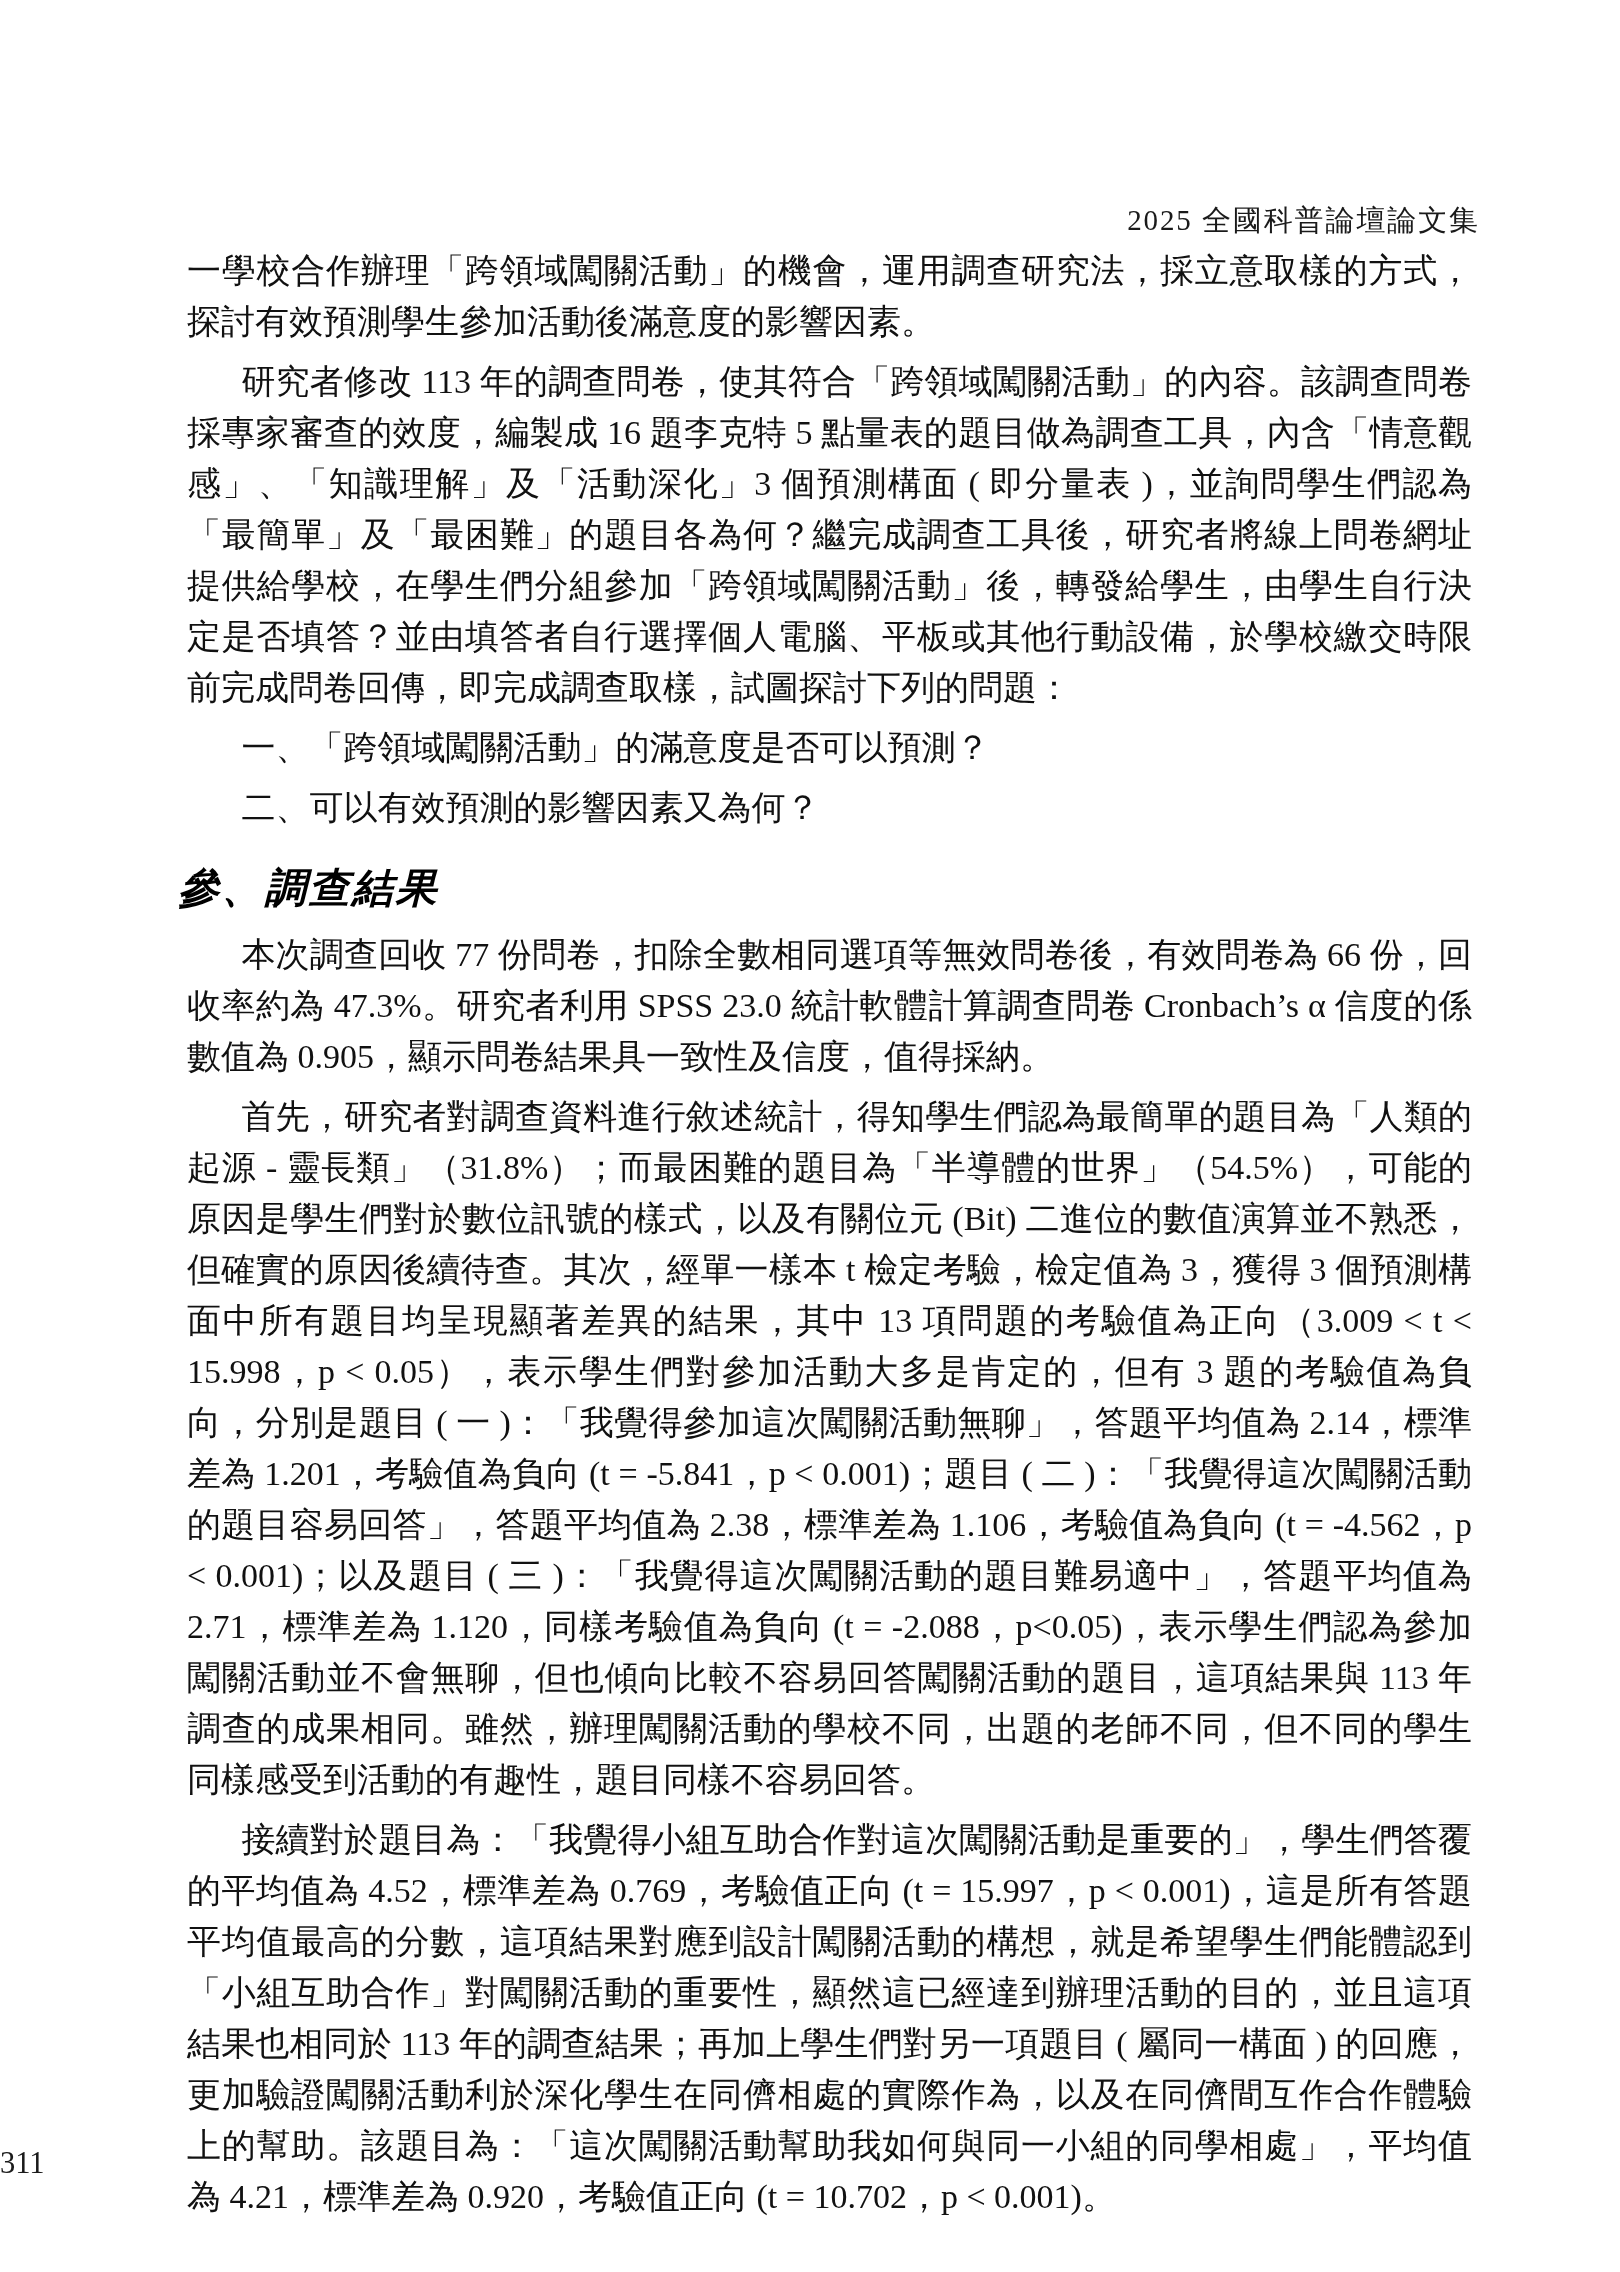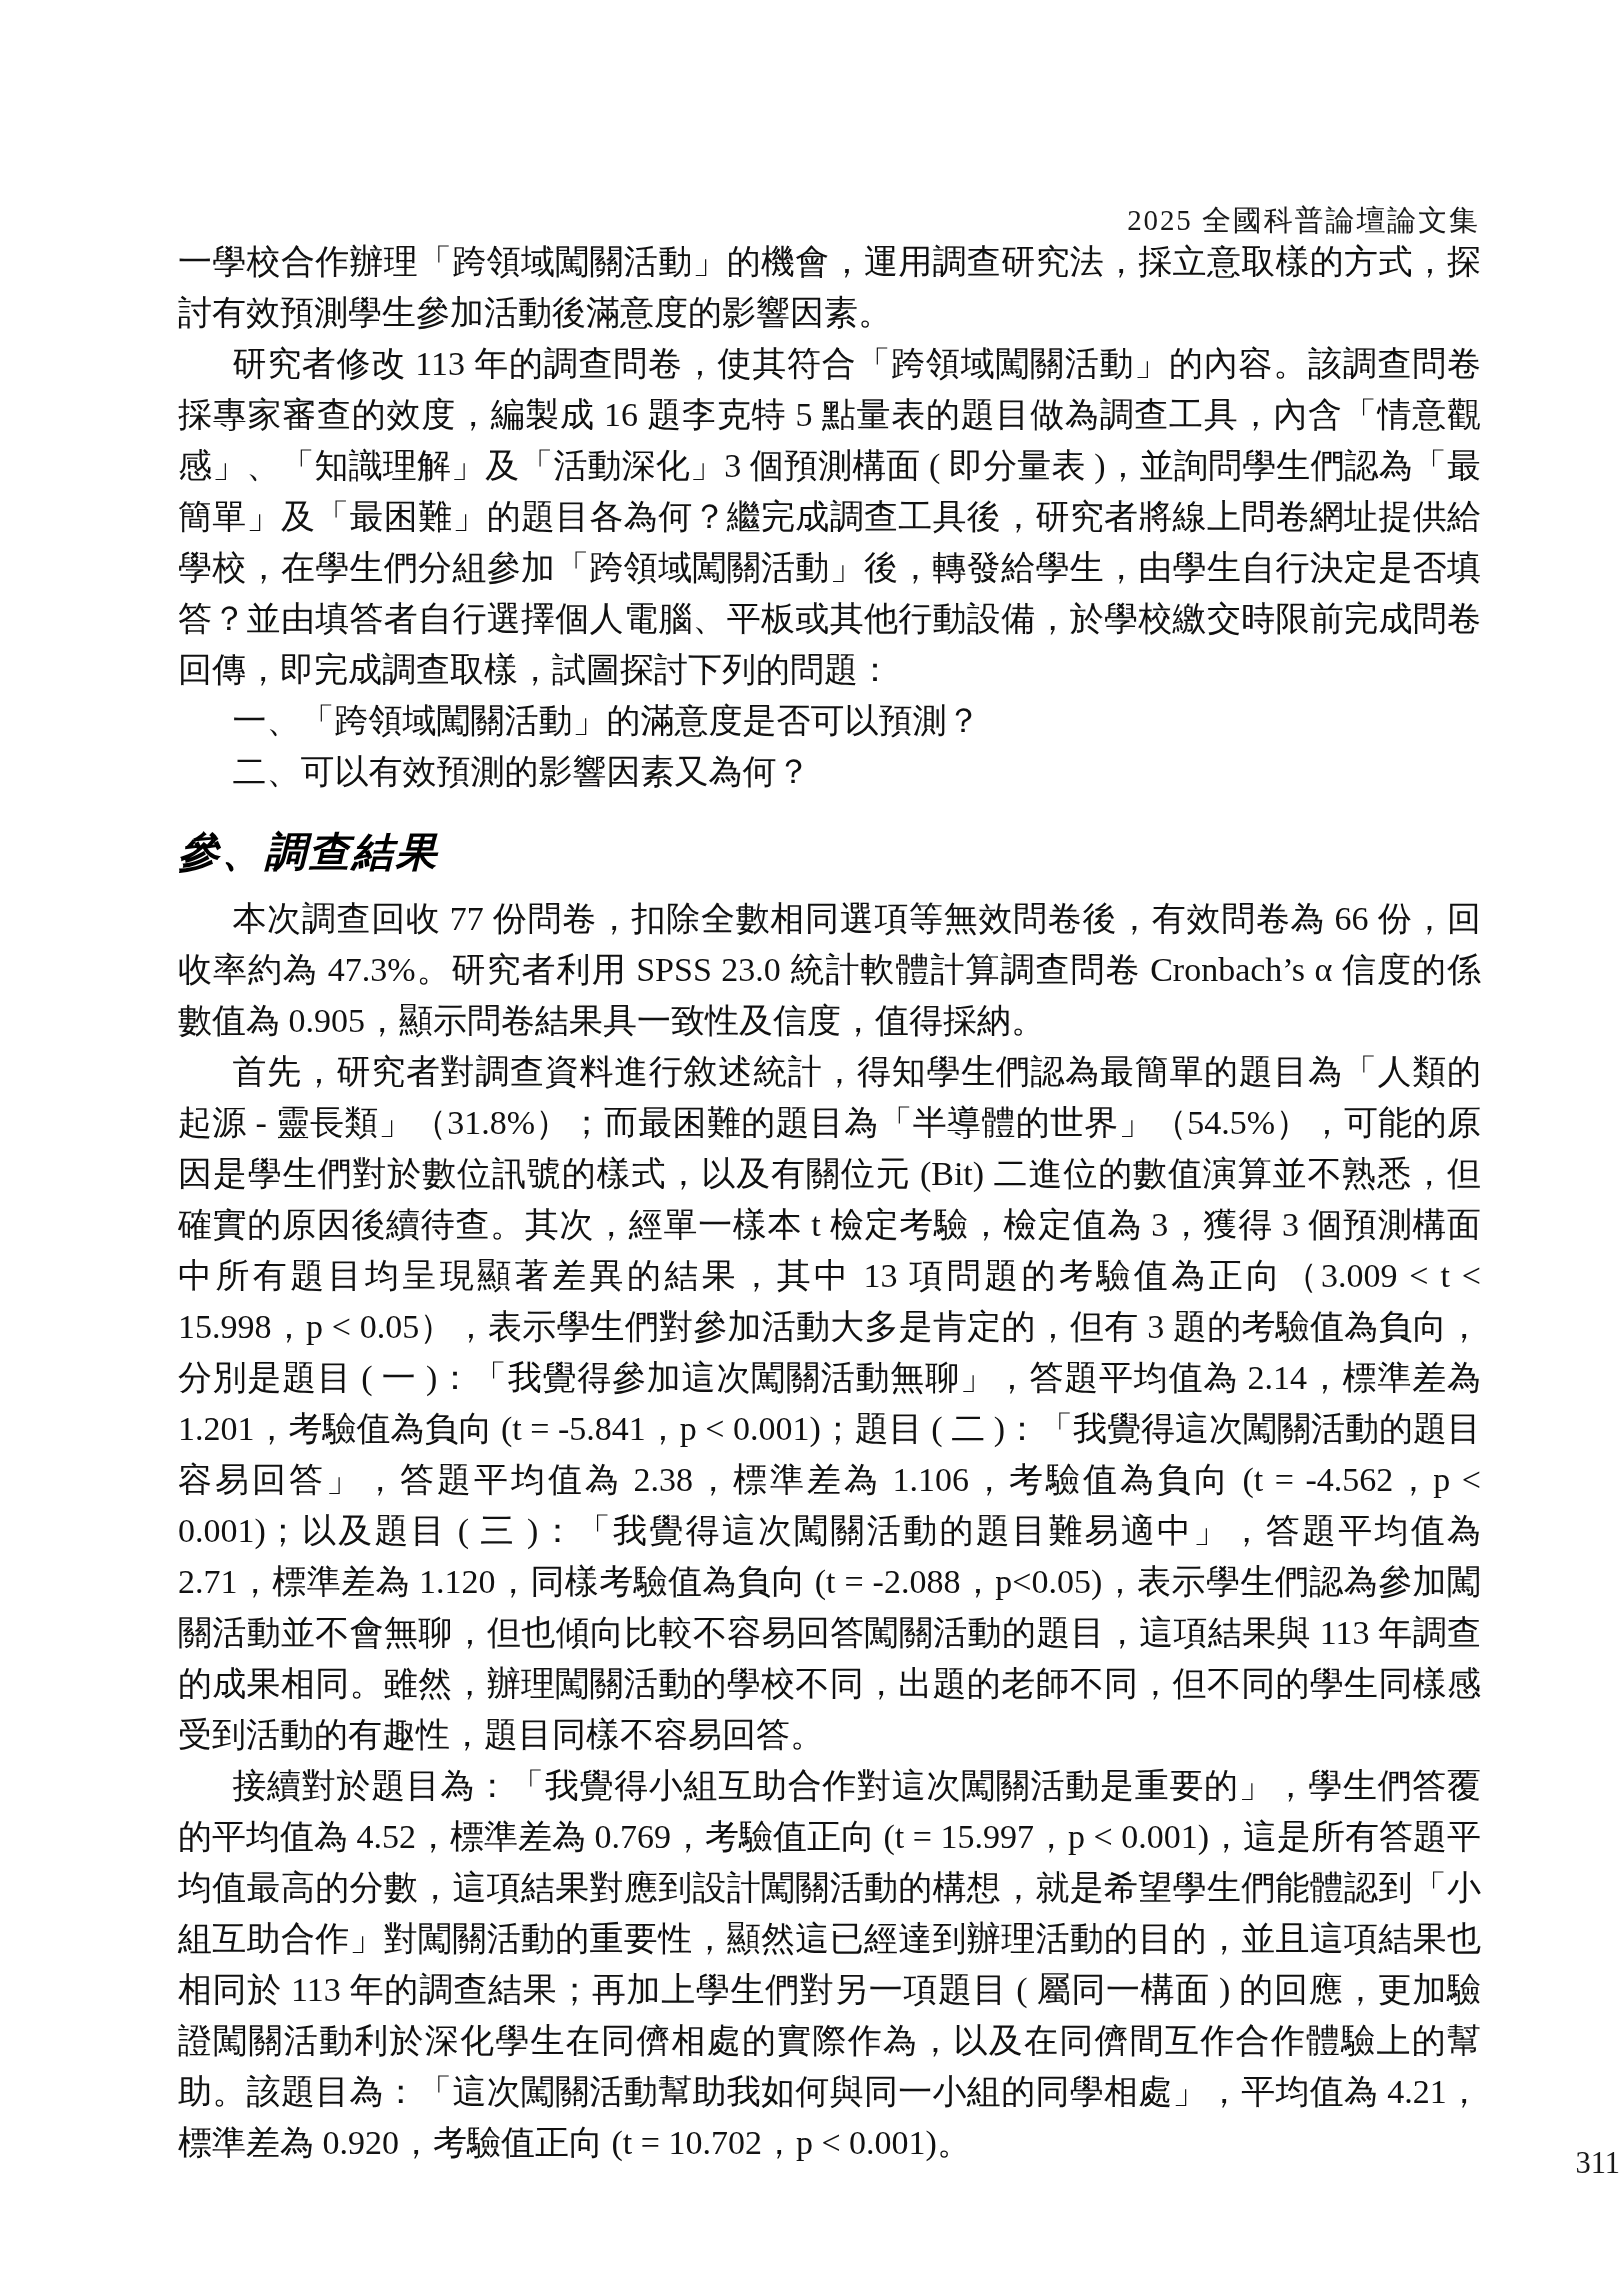--- a/index.html
+++ b/index.html
@@ -33,21 +33,21 @@
     top: 236px;
     left: 178px;
     width: 1303px;
     font-size: 34px;
     line-height: 51px;
     text-align: justify;
     text-justify: inter-ideograph;
     color: #111111;
   }
   .para {
-    margin: 0;
+    margin: 9px;
     padding: 0;
   }
   .indent {
     text-indent: 1.6em;
   }
   .list {
     text-indent: 1.6em;
   }
   .heading {
     font-size: 41px;
@@ -56,21 +56,21 @@
     margin: 30.5px 0 16.5px 0;
     letter-spacing: 2.5px;
     color: #000000;
     font-style: italic;
   }
   .page-number {
     position: absolute;
     top: 2146px;
     left: 0;
     width: 100%;
-    text-align: right;
+    text-align: left;
     font-size: 30.5px;
     color: #1a1a1a;
   }
 </style>
 </head>
 <body>
 
 <div class="page">
 
   <div class="running-header">2025 全國科普論壇論文集</div>

